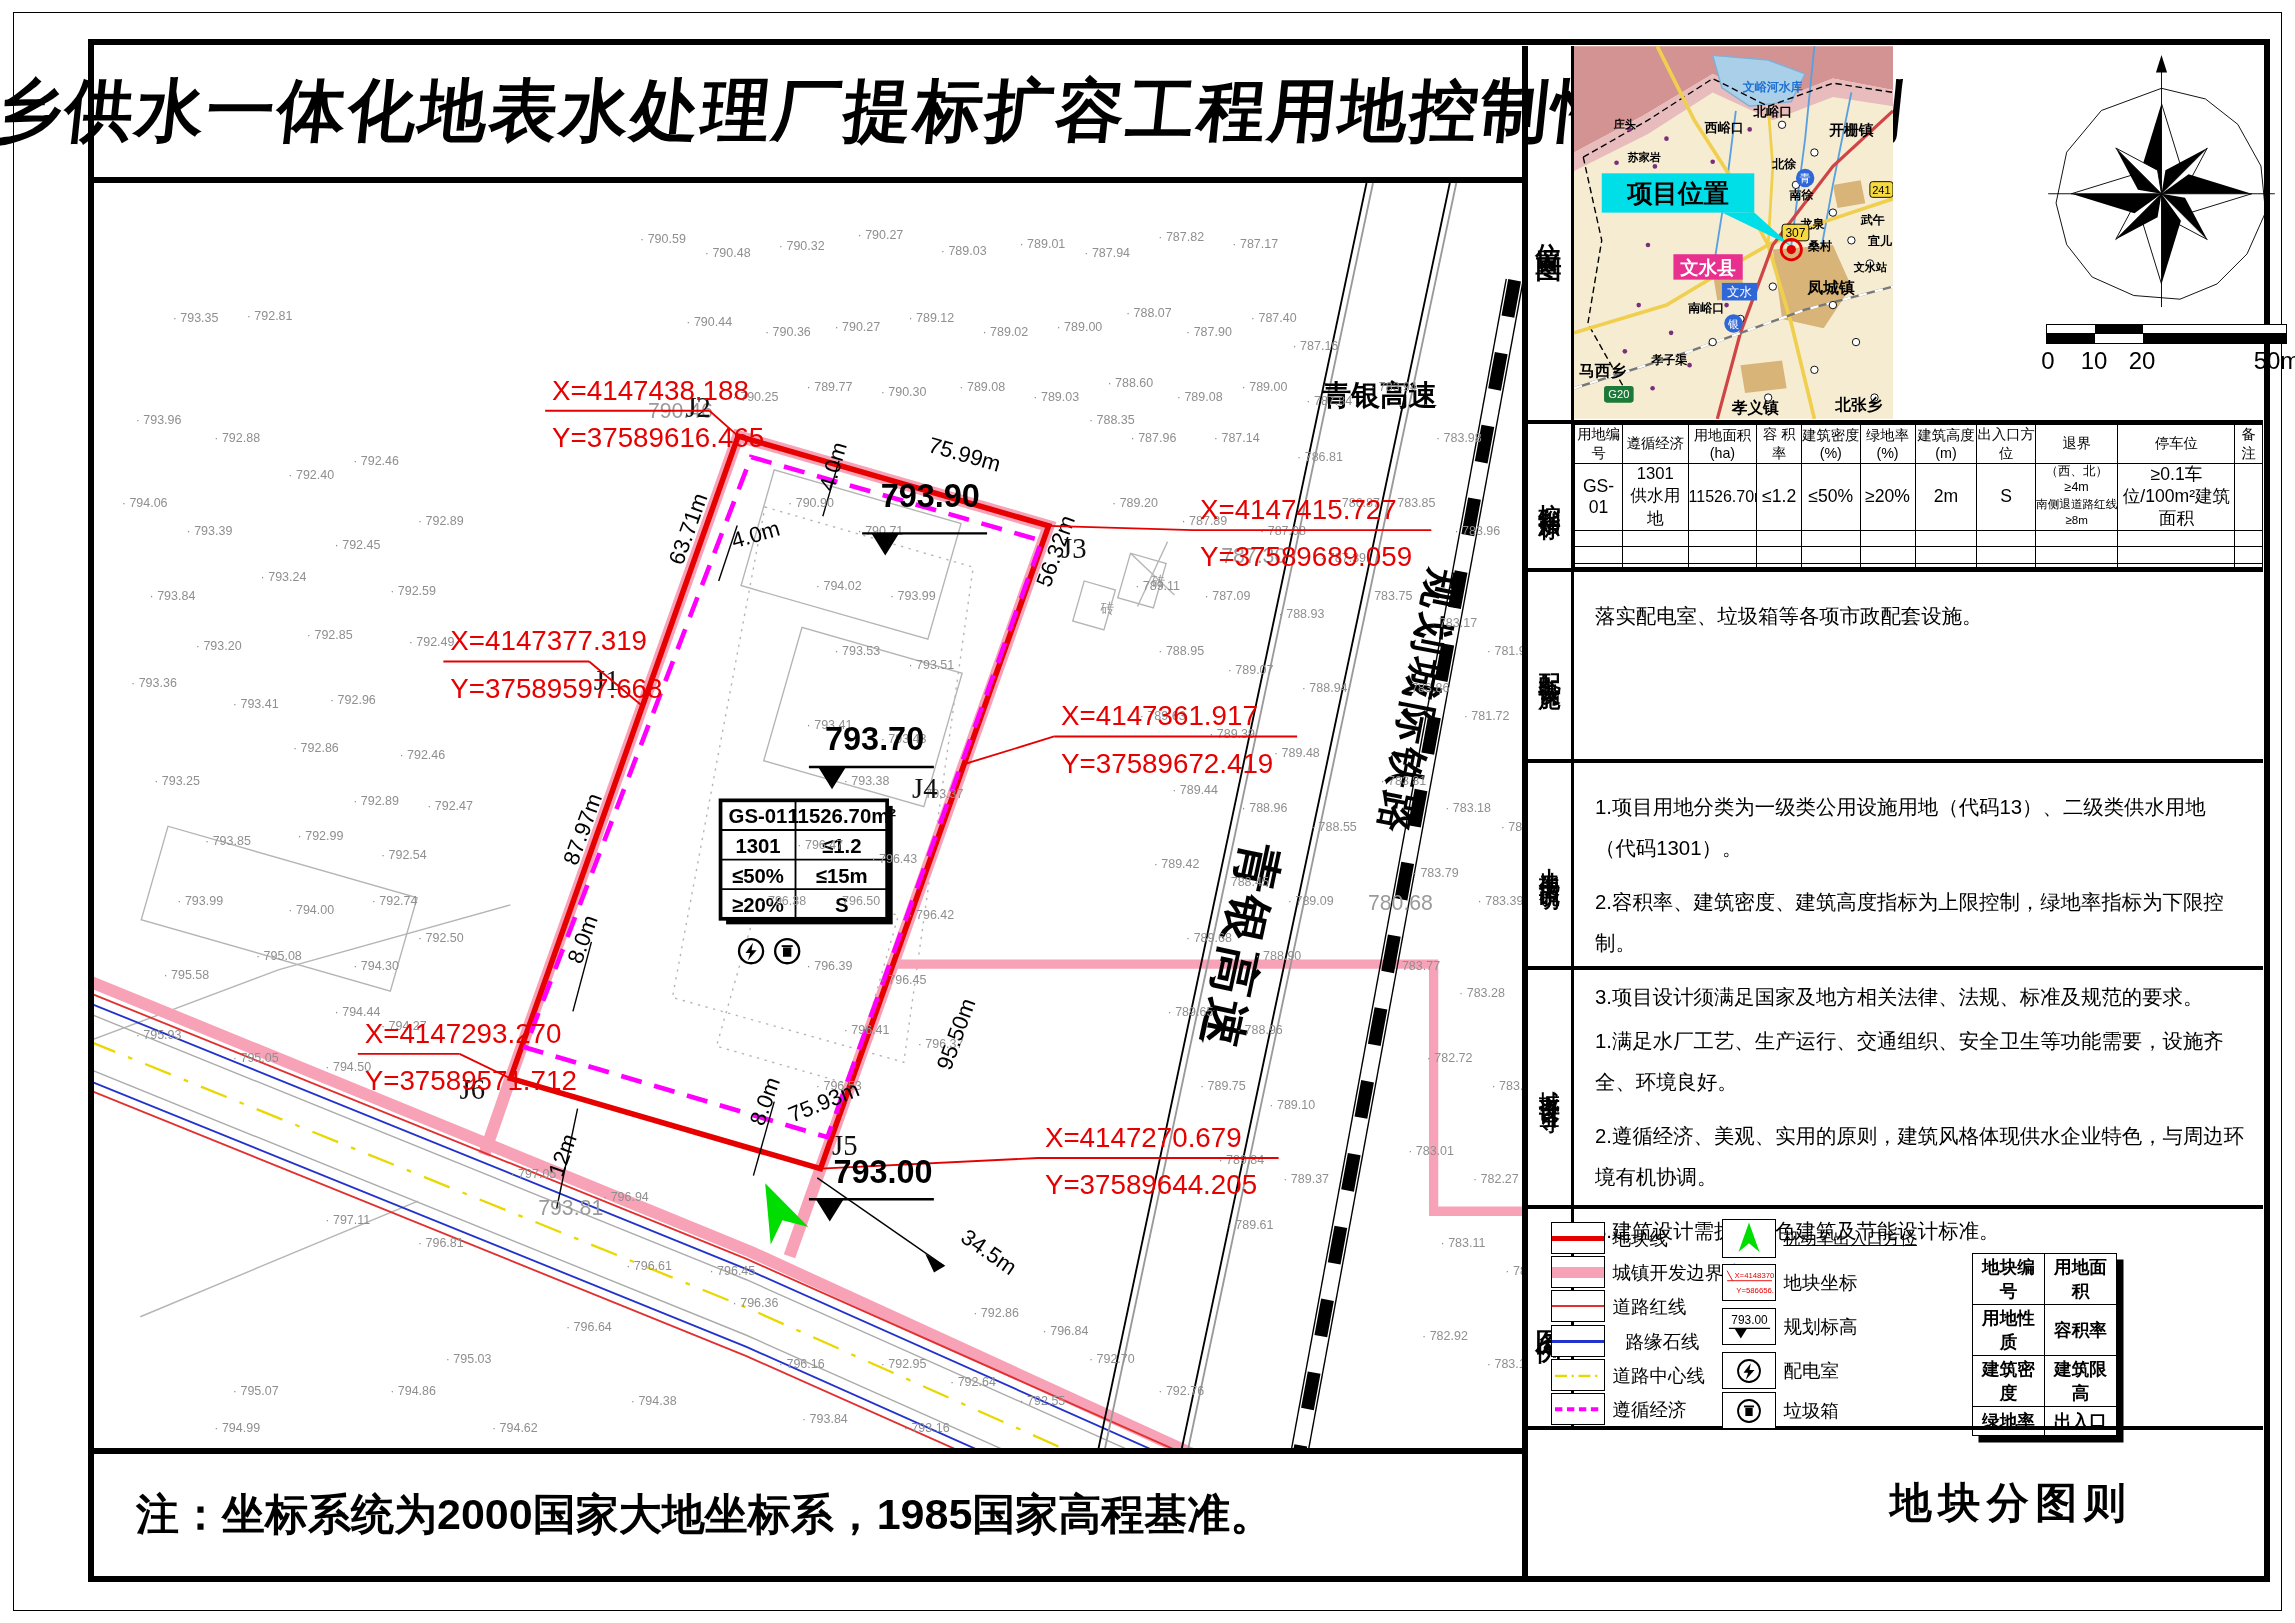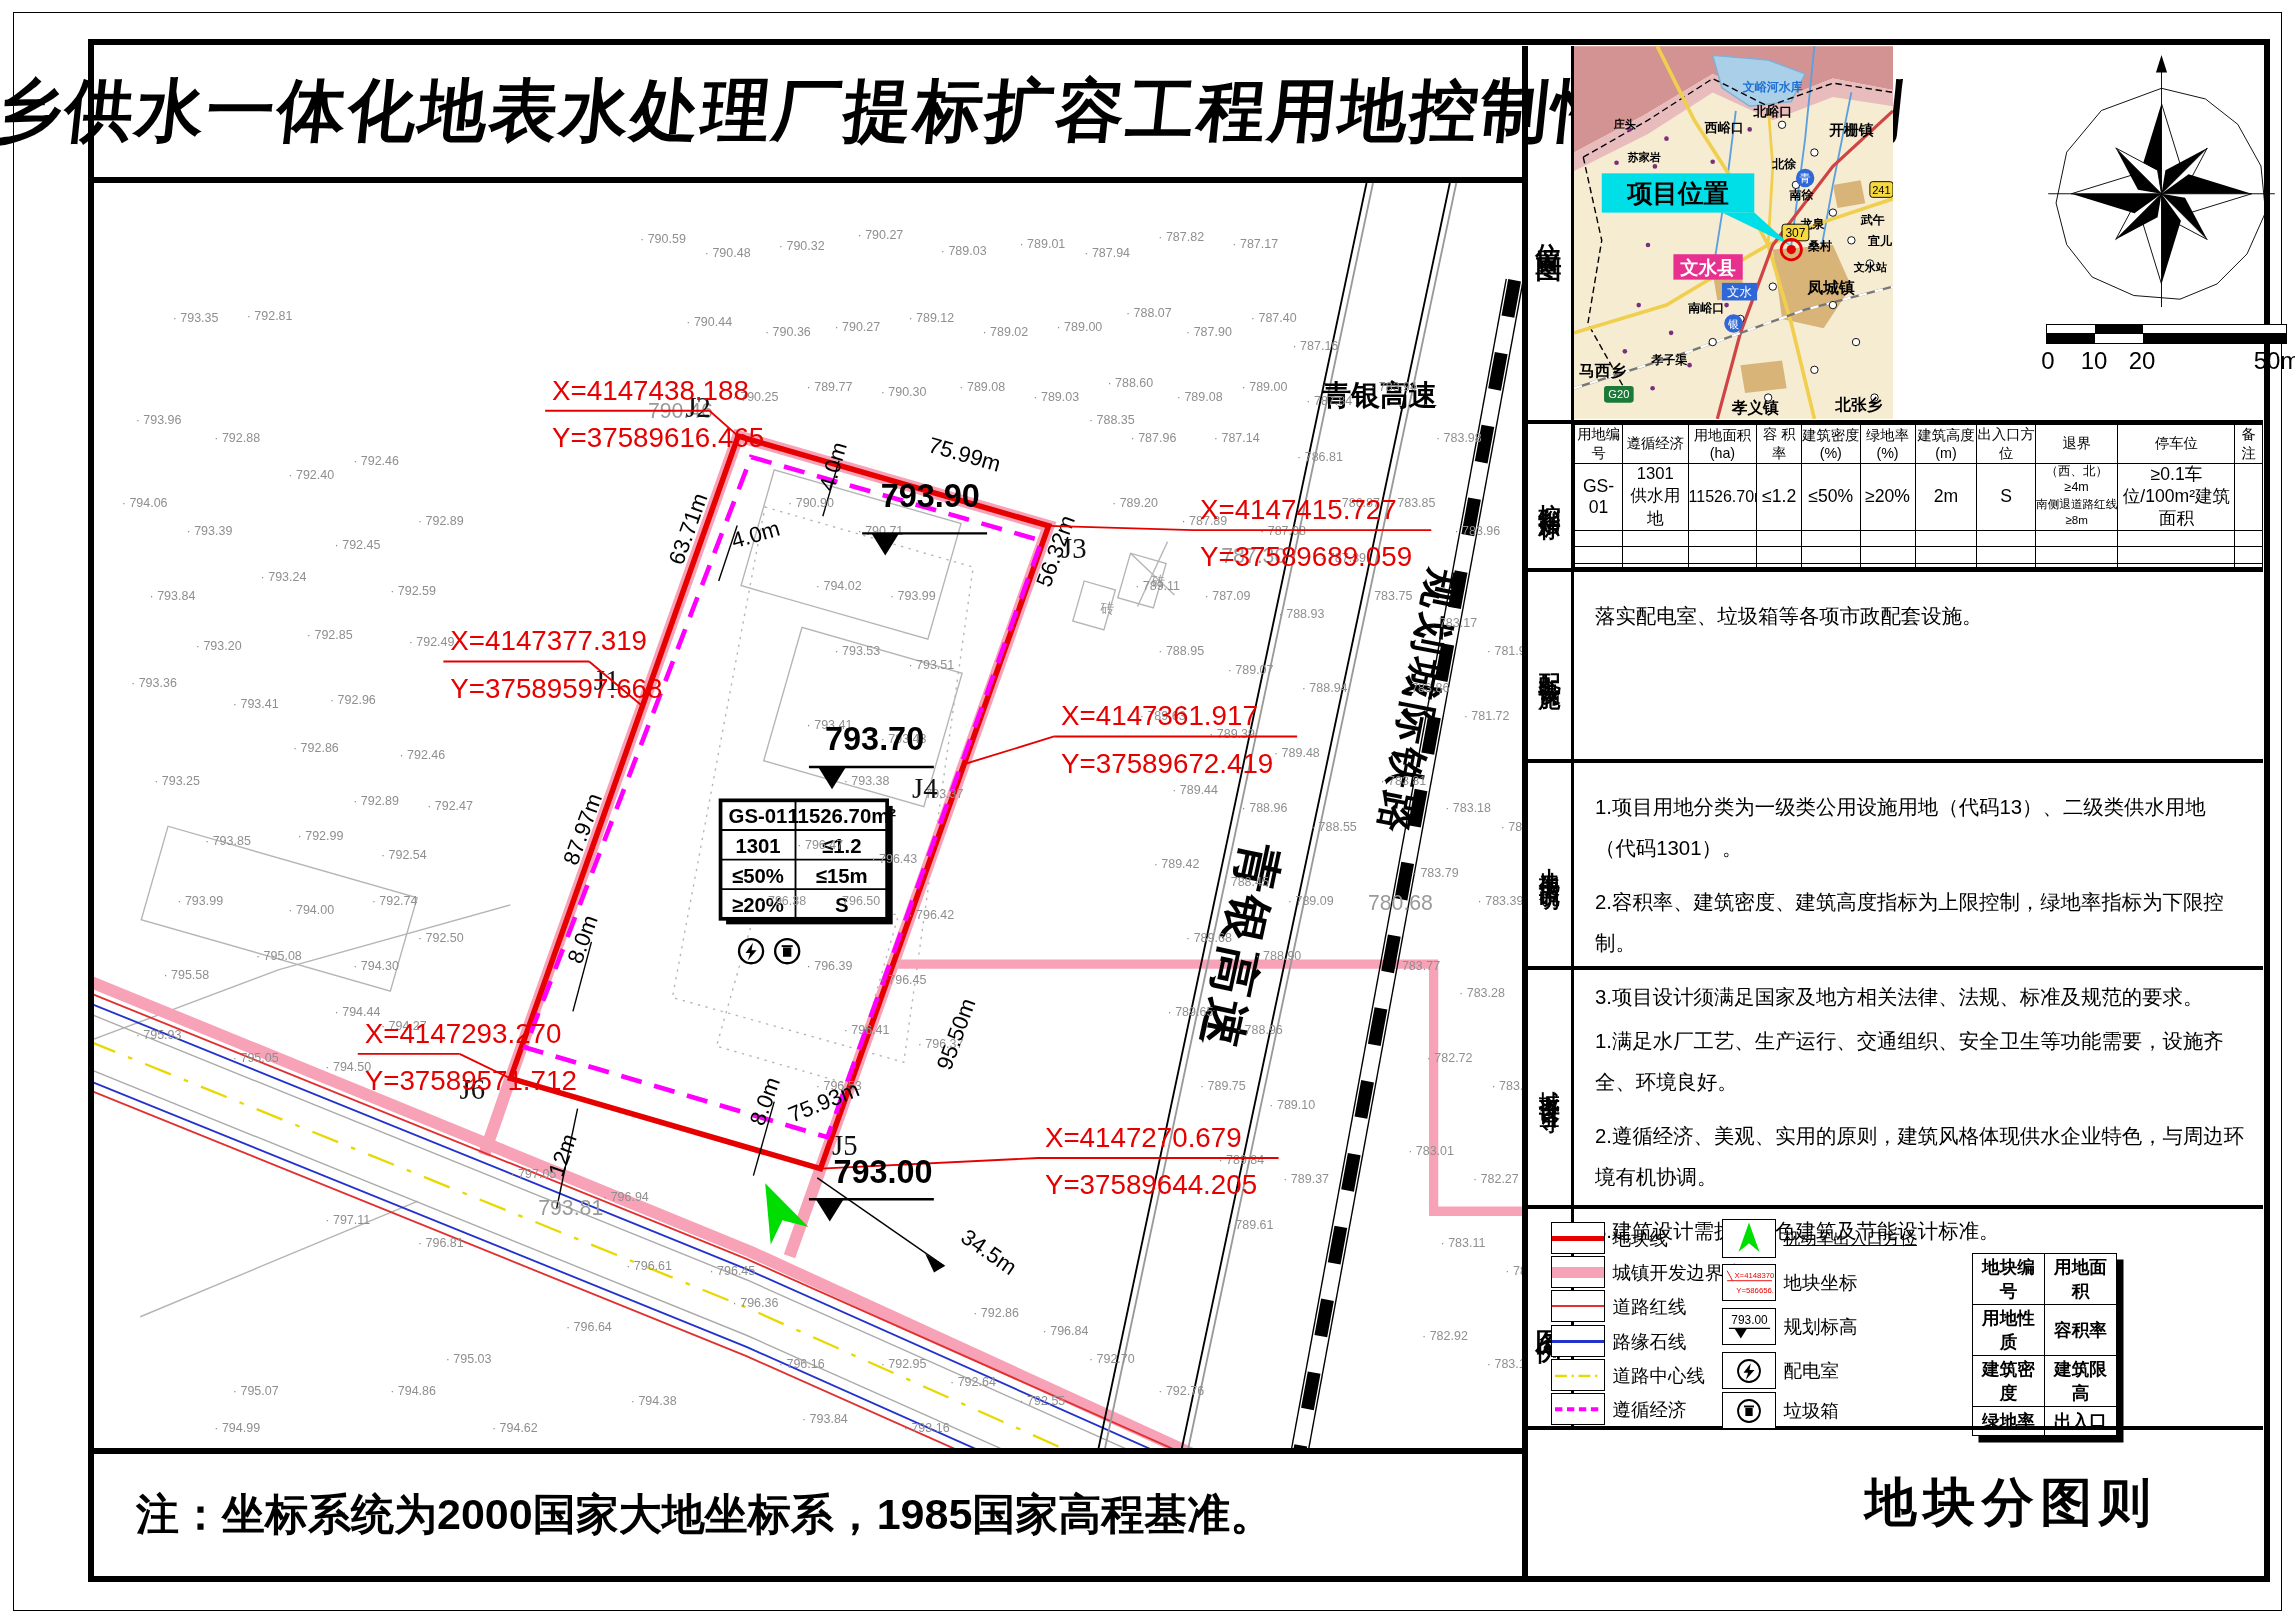--- a/index.html
+++ b/index.html
@@ -18,21 +18,21 @@
   .vlabel{writing-mode:vertical-rl;text-orientation:upright;font-size:26px;font-weight:600;letter-spacing:7.4px;}
   .vlabel.small{font-size:22px;letter-spacing:4.6px;}
   .sec-content{flex:1;position:relative;box-sizing:border-box;}
   .sec-loc{height:378px;}
   .sec-ctrl{height:148px;}
   .sec-fac{height:192px;}
   .sec-land{height:207px;}
   .sec-urban{height:239px;}
   .sec-legend{height:221px;}
   .sec-plot{height:146px;align-items:center;justify-content:center;display:flex;}
-  .sec-plot span{font-size:52px;font-weight:600;letter-spacing:6.5px;margin-left:231px;}
+  .sec-plot span{font-size:42px;font-weight:600;letter-spacing:6.5px;margin-left:231px;}
   .bodytext{font-size:20.4px;line-height:2.0;padding:24px 18.5px 0 21px;}
   .bodytext p{margin:0 0 13px 0;}
   table.ctrl{border-collapse:collapse;width:100%;height:100%;table-layout:fixed;}
   table.ctrl th,table.ctrl td{border:1.4px solid #000;text-align:center;vertical-align:middle;padding:0;overflow:hidden;}
   table.ctrl th{font-size:14.3px;font-weight:normal;}
   table.ctrl td{font-size:17.6px;}
   .cell-sm{font-size:12.5px;line-height:1.25;}
   .cell-sm2{font-size:11.6px;line-height:1.3;}
   .legend-area{position:absolute;inset:0;}
   .lg-item{position:absolute;display:flex;align-items:center;}
@@ -708,21 +708,21 @@
               <div style="width:100%;height:11px;background:#f8a2b8;"></div>
             </div>
           <span class="lg-lab">城镇开发边界线</span>
         </div>
         <div class="lg-item" style="left:23px;top:81px;">
           <div class="lg-box">
               <div style="width:100%;height:2.3px;background:#e03030;"></div>
             </div>
           <span class="lg-lab">道路红线</span>
         </div>
-        <div class="lg-item" style="left:23px;top:116px;">
+        <div class="lg-item" style="left:23px;top:116px;gap:13px;">
           <div class="lg-box">
               <div style="width:100%;height:2.8px;background:#2233cc;"></div>
             </div>
           <span class="lg-lab">路缘石线</span>
         </div>
         <div class="lg-item" style="left:23px;top:150px;">
           <div class="lg-box">
               <svg width="46" height="5.6" viewBox="0 0 100 12">
                 <line x1="0" y1="6" x2="100" y2="6" stroke="#e8d800" stroke-width="5" stroke-dasharray="26 10 5 10"></line>
               </svg>

